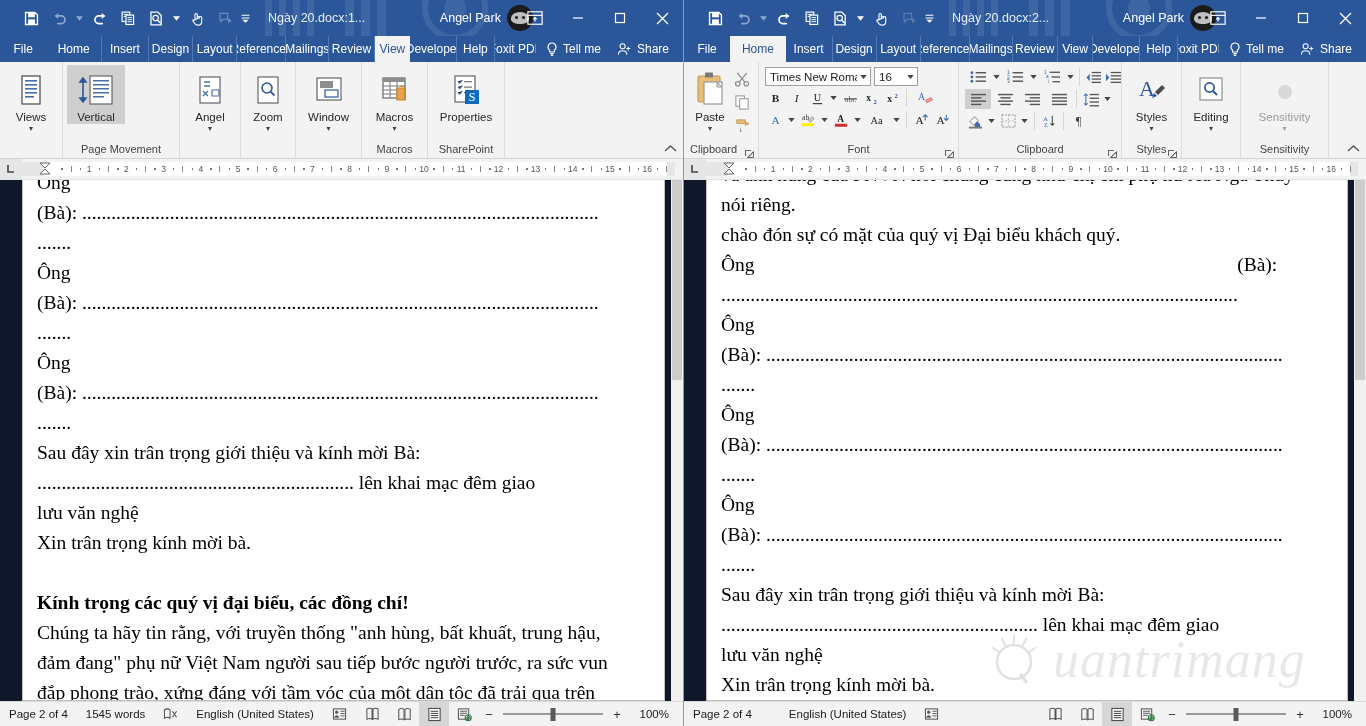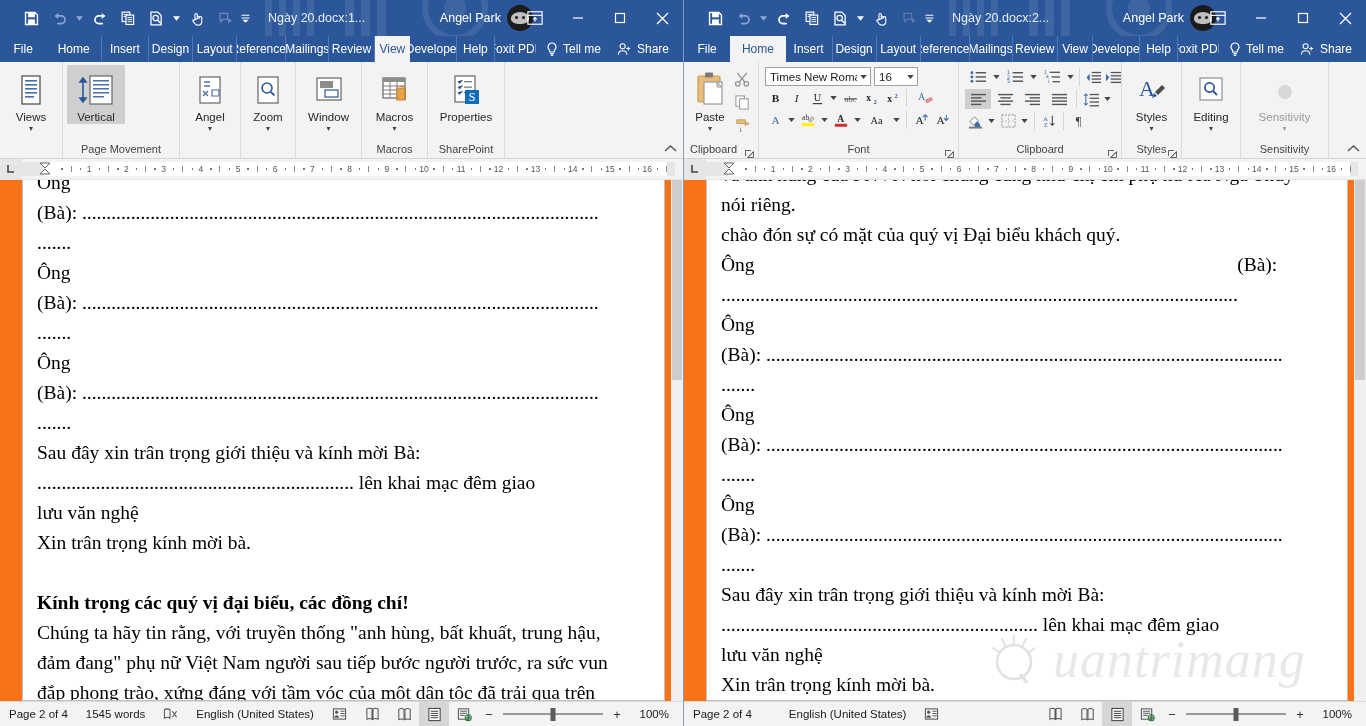--- a/index.html
+++ b/index.html
@@ -72,21 +72,21 @@
   
   .rulerbar{height:20px;background:#f3f3f3;display:flex;align-items:center;flex:0 0 20px;border-bottom:1px solid #e3e3e3;overflow:hidden;}
   .tabstop{width:22px;height:20px;display:flex;align-items:center;justify-content:center;background:#e6e6e6;}
   .ruler{position:relative;flex:1;height:14px;background:#e6e6e6;margin-right:8px;overflow:hidden;}
   .ruler .white{position:absolute;top:0;bottom:0;background:#ffffff;}
   .ruler .num{position:absolute;top:0;font-size:8.5px;color:#555;transform:translateX(-50%);line-height:14px;}
   .ruler .dot{position:absolute;top:6px;width:1.5px;height:1.5px;background:#777;}
   .ruler .tick{position:absolute;top:4px;width:1px;height:6px;background:#888;}
 
   
-  .docarea{flex:1;background:#f97316;position:relative;overflow:hidden;display:flex;}
+  .docarea{flex:1;background:#0f172a;position:relative;overflow:hidden;display:flex;}
   .page{background:#ffffff;border:1px solid #c0c0c0;border-top:none;position:relative;overflow:hidden;}
   .doc-text{font-family:"Liberation Serif", serif;color:#000;font-size:19.5px;line-height:30px;}
   .doc-text p{margin:0;white-space:pre-wrap;}
   .doc-text p.b{font-weight:bold;}
   .vscroll{width:12px;background:#f0f0f0;position:relative;}
   .vscroll .thumb{position:absolute;left:1px;right:1px;background:#cdcdcd;border-radius:1px;}
   .wm{position:absolute;pointer-events:none;opacity:.22;}
 
   
   .statusbar{height:24px;background:#f3f3f3;border-top:1px solid #dadada;display:flex;align-items:center;flex:0 0 24px;font-size:11.5px;color:#1a1a1a;overflow:hidden;}

